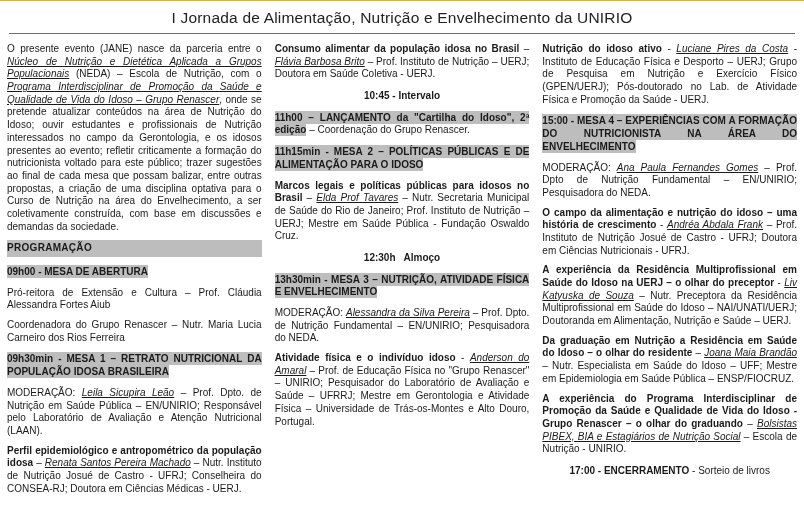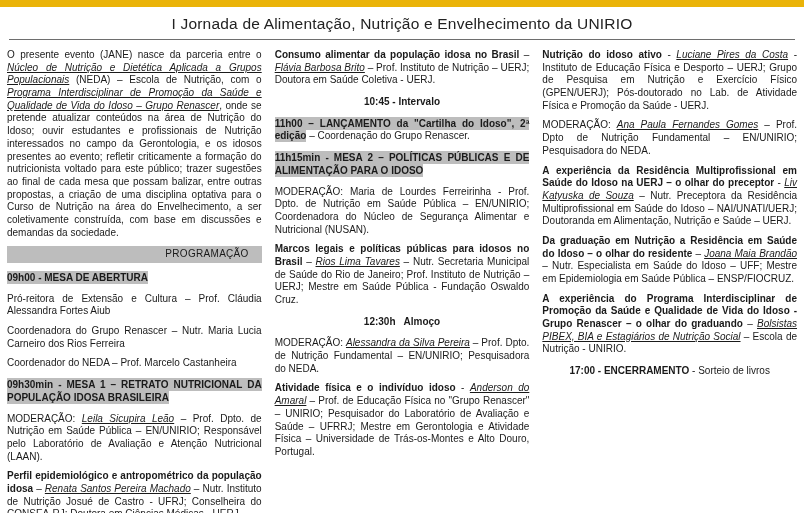--- a/index.html
+++ b/index.html
@@ -7,21 +7,21 @@
   body {
     width: 804px; height: 513px;
     background: #ffffff;
     color: #1a1a1a;
     font-family: "Liberation Sans", sans-serif;
     overflow: hidden;
   }
   .page {
     width: 804px; height: 513px;
     padding: 0 7px 6px 7px;
-    border-top: 7px solid #eab308;
+    border-top: 1px solid #eab308;
     overflow: hidden;
   }
   .title {
     font-size: 15.5px;
     letter-spacing: 0.2px;
     text-align: center;
     color: #222;
     padding: 8px 0 6px 0;
     border-bottom: 1px solid #6e6e6e;
     margin: 0 2px;
@@ -33,23 +33,23 @@
   }
   .col {
     flex: 1 1 0;
     font-size: 10px;
     line-height: 1.27;
     min-width: 0;
   }
   .block { margin-bottom: 7px; text-align: justify; }
   .banner {
     background: var(--hl, #bdbdbd);
-    font-weight: 400;
-    text-align: right;
-    padding: 2px 13px;
+    font-weight: 700;
+    text-align: left;
+    padding: 2px 0;
     margin-bottom: 9px;
     letter-spacing: 0.3px;
   }
   .time { text-align: center; white-space: pre-wrap; margin: 9px 0 9px 0; }
   .mesa { margin: 9px 0 8px 0; }
   .b { font-weight: 700; margin-top: 12px; }
   .i { font-style: italic; text-decoration: underline; }
   .hl { background: var(--hl, #bdbdbd); padding: 1px 0; }
 </style>
 </head>
@@ -57,38 +57,39 @@
 
 <div class="page">
   <div class="title">I Jornada de Alimentação, Nutrição e Envelhecimento da UNIRIO</div>
   <div class="columns">
       <div class="col">
         <div class="block intro"><span>O presente evento (JANE) nasce da parceria entre o </span><span class="i">Núcleo de Nutrição e Dietética Aplicada a Grupos Populacionais</span><span> (NEDA) – Escola de Nutrição, com o </span><span class="i">Programa Interdisciplinar de Promoção da Saúde e Qualidade de Vida do Idoso – Grupo Renascer</span><span>, onde se pretende atualizar conteúdos na área de Nutrição do Idoso; ouvir estudantes e profissionais de Nutrição interessados no campo da Gerontologia, e os idosos presentes ao evento; refletir criticamente a formação do nutricionista voltado para este público; trazer sugestões ao final de cada mesa que possam balizar, entre outras propostas, a criação de uma disciplina optativa para o Curso de Nutrição na área do Envelhecimento, a ser coletivamente construída, com base em discussões e demandas da sociedade.</span></div>
         <div class="block banner"><span>PROGRAMAÇÃO</span></div>
         <div class="block mesa"><span class="b hl">09h00 - MESA DE ABERTURA</span></div>
         <div class="block p"><span>Pró-reitora de Extensão e Cultura – Prof. Cláudia Alessandra Fortes Aiub</span></div>
         <div class="block p"><span>Coordenadora do Grupo Renascer – Nutr. Maria Lucia Carneiro dos Rios Ferreira</span></div>
-        <div class="block p"><span>Coordenador do NEDA – Prof. Marcelo Castanheira</span></div>
         <div class="block mesa"><span class="b hl">09h30min - MESA 1 – RETRATO NUTRICIONAL DA POPULAÇÃO IDOSA BRASILEIRA</span></div>
         <div class="block p"><span>MODERAÇÃO: </span><span class="i">Leila Sicupira Leão</span><span> – Prof. Dpto. de Nutrição em Saúde Pública – EN/UNIRIO; Responsável pelo Laboratório de Avaliação e Atenção Nutricional (LAAN).</span></div>
         <div class="block p"><span class="b">Perfil epidemiológico e antropométrico da população idosa</span><span> – </span><span class="i">Renata Santos Pereira Machado</span><span> – Nutr. Instituto de Nutrição Josué de Castro - UFRJ; Conselheira do CONSEA-RJ; Doutora em Ciências Médicas - UERJ.</span></div>
       </div>
       <div class="col">
         <div class="block p"><span class="b">Consumo alimentar da população idosa no Brasil</span><span> – </span><span class="i">Flávia Barbosa Brito</span><span> – Prof. Instituto de Nutrição – UERJ; Doutora em Saúde Coletiva - UERJ.</span></div>
         <div class="block time"><span class="b">10:45 - Intervalo</span></div>
         <div class="block p"><span class="b hl">11h00 – LANÇAMENTO da "Cartilha do Idoso", 2ª edição</span><span> – Coordenação do Grupo Renascer.</span></div>
         <div class="block mesa"><span class="b hl">11h15min - MESA 2 – POLÍTICAS PÚBLICAS E DE ALIMENTAÇÃO PARA O IDOSO</span></div>
-        <div class="block p"><span>MODERAÇÃO: Maria de Lourdes Ferreirinha - Prof. Dpto. de Nutrição em Saúde Pública – EN/UNIRIO; Coordenadora do Núcleo de Segurança Alimentar e Nutricional (NUSAN).</span></div>
-        <div class="block p"><span class="b">Marcos legais e políticas públicas para idosos no Brasil</span><span> – </span><span class="i">Rios Lima Tavares</span><span> – Nutr. Secretaria Municipal de Saúde do Rio de Janeiro; Prof. Instituto de Nutrição – UERJ; Mestre em Saúde Pública - Fundação Oswaldo Cruz.</span></div>
+        <div class="block p"><span class="b">Marcos legais e políticas públicas para idosos no Brasil</span><span> – </span><span class="i">Elda Prof Tavares</span><span> – Nutr. Secretaria Municipal de Saúde do Rio de Janeiro; Prof. Instituto de Nutrição – UERJ; Mestre em Saúde Pública - Fundação Oswaldo Cruz.</span></div>
         <div class="block time"><span class="b">12:30h   Almoço</span></div>
+        <div class="block mesa"><span class="b hl">13h30min - MESA 3 – NUTRIÇÃO, ATIVIDADE FÍSICA E ENVELHECIMENTO</span></div>
         <div class="block p"><span>MODERAÇÃO: </span><span class="i">Alessandra da Silva Pereira</span><span> – Prof. Dpto. de Nutrição Fundamental – EN/UNIRIO; Pesquisadora do NEDA.</span></div>
         <div class="block p"><span class="b">Atividade física e o indivíduo idoso</span><span> - </span><span class="i">Anderson do Amaral</span><span> – Prof. de Educação Física no "Grupo Renascer" – UNIRIO; Pesquisador do Laboratório de Avaliação e Saúde – UFRRJ; Mestre em Gerontologia e Atividade Física – Universidade de Trás-os-Montes e Alto Douro, Portugal.</span></div>
       </div>
       <div class="col">
         <div class="block p"><span class="b">Nutrição do idoso ativo</span><span> - </span><span class="i">Luciane Pires da Costa</span><span> - Instituto de Educação Física e Desporto – UERJ; Grupo de Pesquisa em Nutrição e Exercício Físico (GPEN/UERJ); Pós-doutorado no Lab. de Atividade Física e Promoção da Saúde - UERJ.</span></div>
+        <div class="block mesa"><span class="b hl">15:00 - MESA 4 – EXPERIÊNCIAS COM A FORMAÇÃO DO NUTRICIONISTA NA ÁREA DO ENVELHECIMENTO</span></div>
         <div class="block p"><span>MODERAÇÃO: </span><span class="i">Ana Paula Fernandes Gomes</span><span> – Prof. Dpto de Nutrição Fundamental – EN/UNIRIO; Pesquisadora do NEDA.</span></div>
+        <div class="block p"><span class="b">O campo da alimentação e nutrição do idoso – uma história de crescimento</span><span> - </span><span class="i">Andréa Abdala Frank</span><span> – Prof. Instituto de Nutrição Josué de Castro - UFRJ; Doutora em Ciências Nutricionais - UFRJ.</span></div>
         <div class="block p"><span class="b">A experiência da Residência Multiprofissional em Saúde do Idoso na UERJ – o olhar do preceptor</span><span> - </span><span class="i">Liv Katyuska de Souza</span><span> – Nutr. Preceptora da Residência Multiprofissional em Saúde do Idoso – NAI/UNATI/UERJ; Doutoranda em Alimentação, Nutrição e Saúde – UERJ.</span></div>
         <div class="block p"><span class="b">Da graduação em Nutrição a Residência em Saúde do Idoso – o olhar do residente</span><span> – </span><span class="i">Joana Maia Brandão</span><span> – Nutr. Especialista em Saúde do Idoso – UFF; Mestre em Epidemiologia em Saúde Pública – ENSP/FIOCRUZ.</span></div>
         <div class="block p"><span class="b">A experiência do Programa Interdisciplinar de Promoção da Saúde e Qualidade de Vida do Idoso - Grupo Renascer – o olhar do graduando</span><span> – </span><span class="i">Bolsistas PIBEX, BIA e Estagiários de Nutrição Social</span><span> – Escola de Nutrição - UNIRIO.</span></div>
         <div class="block time"><span class="b">17:00 - ENCERRAMENTO</span><span> - Sorteio de livros</span></div>
       </div>
     </div>
 </div>
 
 </body></html>

